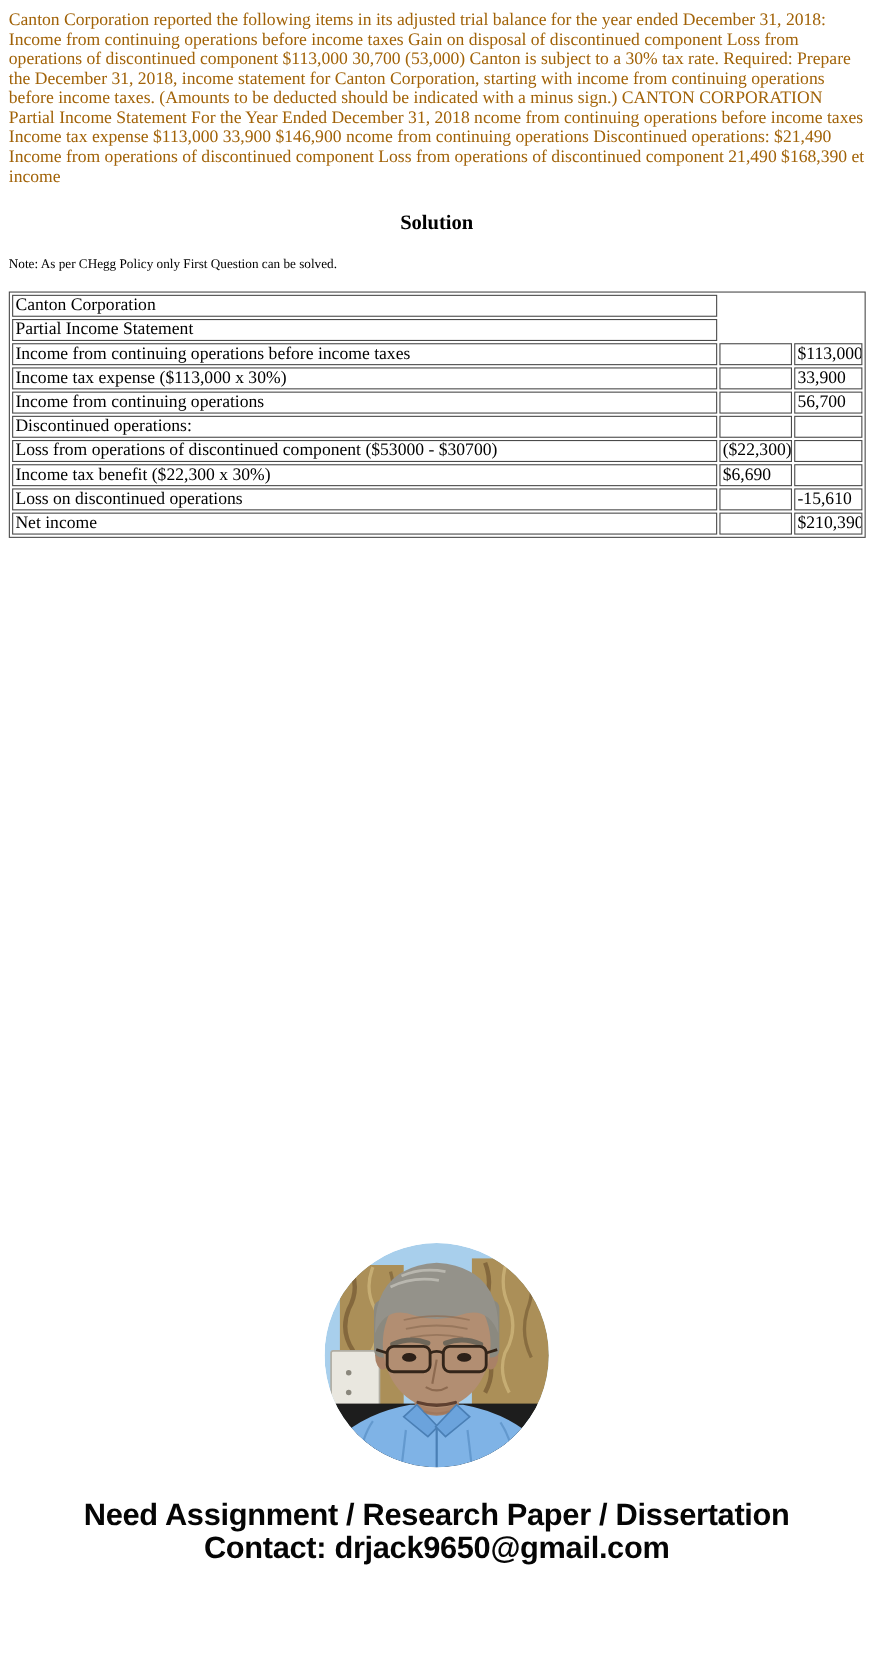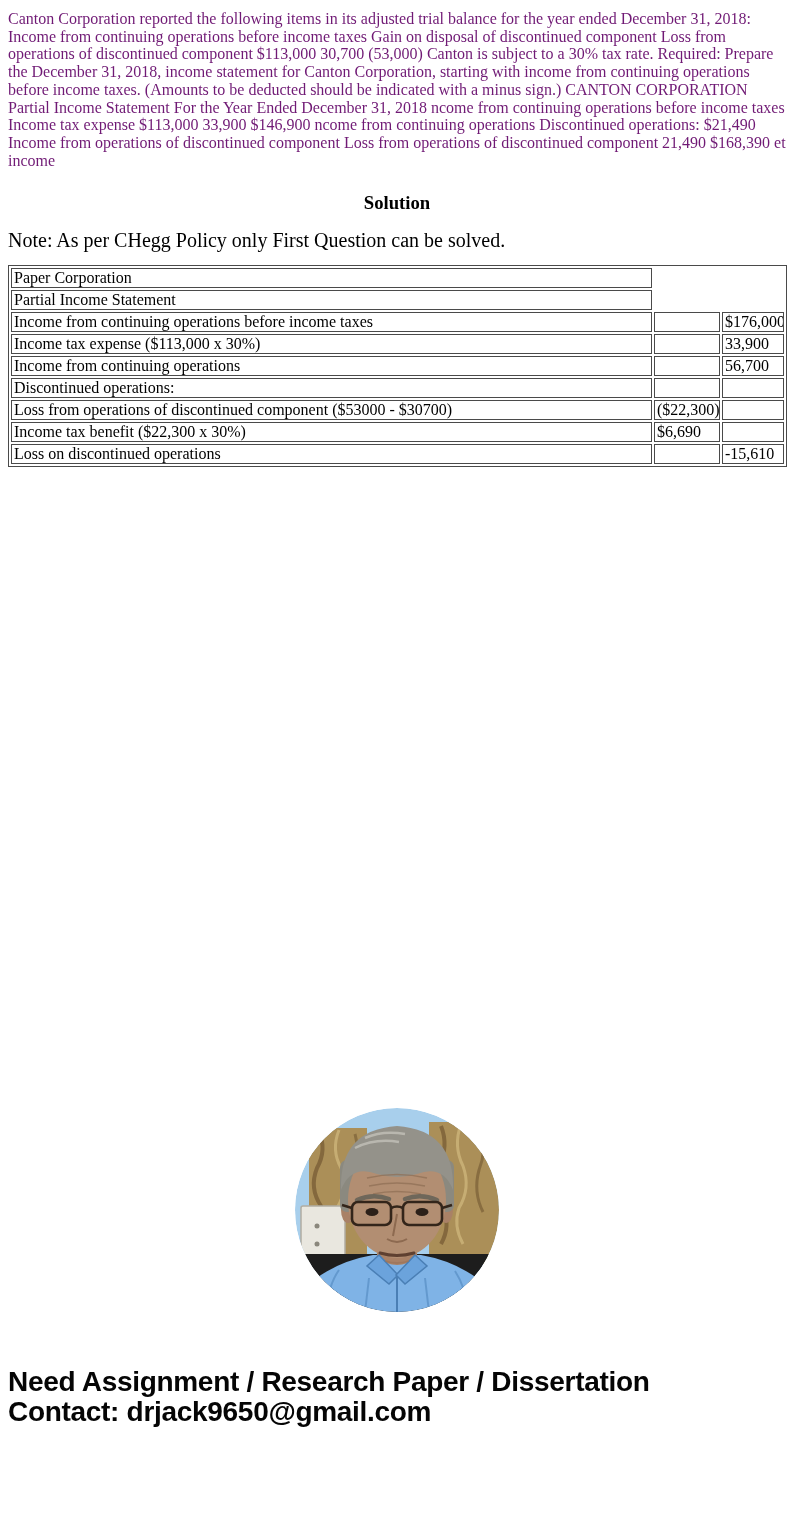--- a/index.html
+++ b/index.html
@@ -10,34 +10,34 @@
     font-family: "Liberation Serif", serif;
     color: #000000;
   }
   .page { padding: 8px; }
 
   .question-text {
     margin: 2px 0 0 0;
     width: 778px;
     font-size: 16px;
     line-height: 17.7px;
-    color: #701a75;
+    color: #a16207;
   }
 
   .solution-heading {
     margin: 23px 0 17px 0;
     font-size: 18.7px;
     font-weight: bold;
     font-family: "Liberation Serif", serif;
     text-align: center;
   }
 
   .policy-note {
     margin: 0 0 16px 0;
-    font-size: 20px;
+    font-size: 12px;
     line-height: 18px;
   }
 
   table.statement {
     width: 777px;
     border-collapse: separate;
     border-spacing: 2px;
     border: 1px solid #4a4a4a;
     table-layout: fixed;
     font-size: 16px;
@@ -62,21 +62,22 @@
   }
   .avatar-circle {
     width: 204px;
     height: 204px;
     border-radius: 50%;
     overflow: hidden;
     display: block;
   }
 
   .footer-banner {
-    margin-top: 55px;
+    margin-top: 28px;
+    text-align: center;
     font-family: "Liberation Sans", sans-serif;
     font-weight: 700;
     font-size: 28px;
     line-height: 30px;
     letter-spacing: -0.3px;
     color: #050505;
   }
 </style>
 </head>
 <body>
@@ -90,29 +91,29 @@
   <p class="policy-note">Note: As per CHegg Policy only First Question can be solved.</p>
 
   <table class="statement">
     <colgroup>
       <col class="c-label">
         <col class="c-mid">
         <col class="c-val">
     </colgroup>
     <tbody>
       <tr>
-        <td>Paper Corporation</td>
+        <td>Canton Corporation</td>
       </tr>
       <tr>
         <td>Partial Income Statement</td>
       </tr>
       <tr>
         <td>Income from continuing operations before income taxes</td>
         <td></td>
-        <td>$176,000</td>
+        <td>$113,000</td>
       </tr>
       <tr>
         <td>Income tax expense ($113,000 x 30%)</td>
         <td></td>
         <td>33,900</td>
       </tr>
       <tr>
         <td>Income from continuing operations</td>
         <td></td>
         <td>56,700</td>
@@ -129,20 +130,25 @@
       </tr>
       <tr>
         <td>Income tax benefit ($22,300 x 30%)</td>
         <td>$6,690</td>
         <td></td>
       </tr>
       <tr>
         <td>Loss on discontinued operations</td>
         <td></td>
         <td>-15,610</td>
+      </tr>
+      <tr>
+        <td>Net income</td>
+        <td></td>
+        <td>$210,390</td>
       </tr>
     </tbody>
   </table>
 
   <div class="avatar-wrap">
     <svg class="avatar-circle" width="204" height="204" viewBox="0 0 204 204" xmlns="http://www.w3.org/2000/svg" role="img">
       <defs>
         <clipPath id="avclip">
             <circle cx="102" cy="102" r="102"></circle>
           </clipPath>

